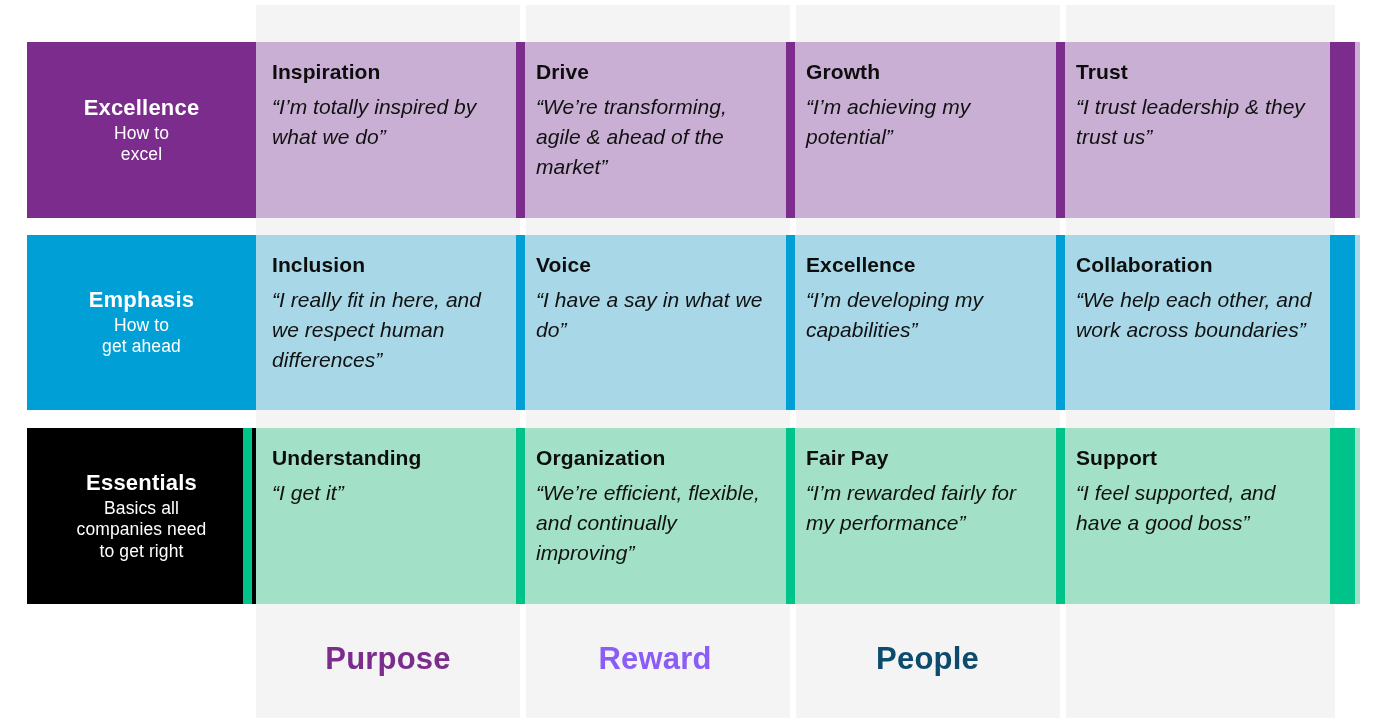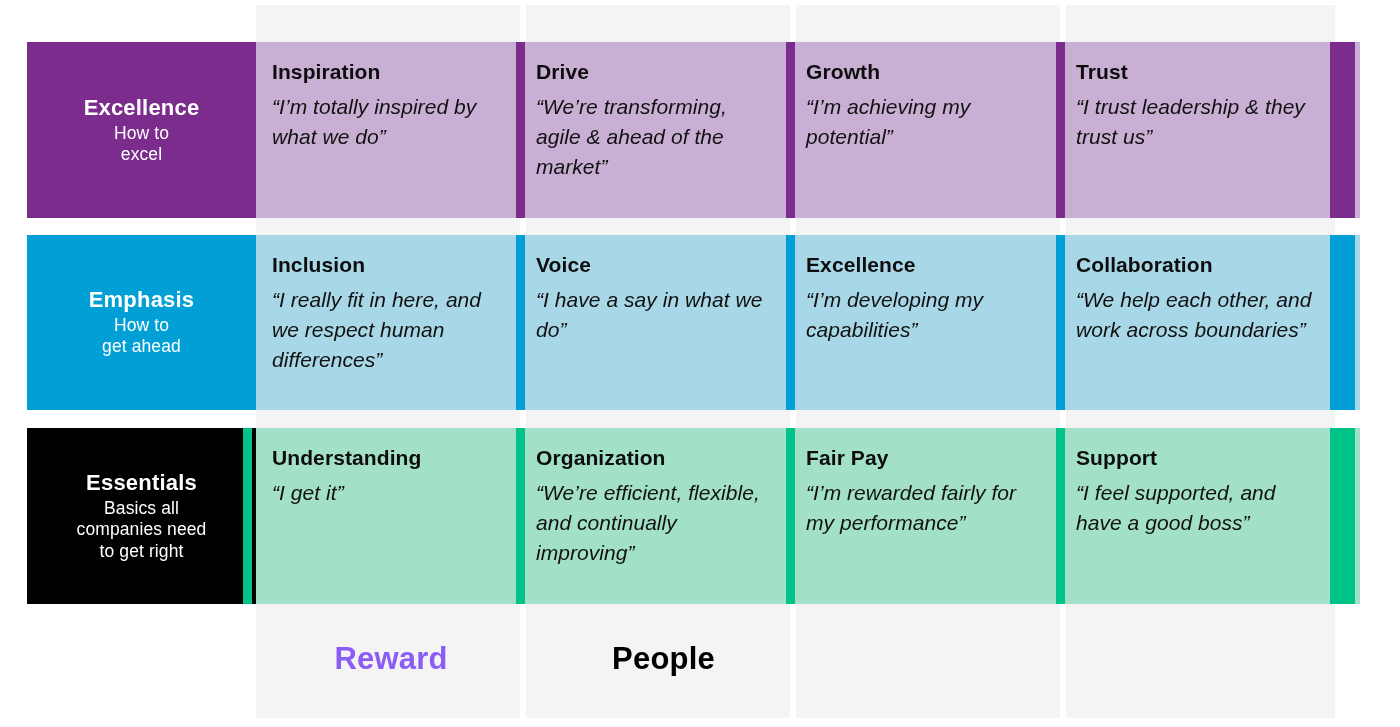--- a/index.html
+++ b/index.html
@@ -240,21 +240,24 @@
       <div class="cell w3">
         <span class="divider" style="background: rgb(0, 195, 137);"></span>
         <div class="cell-title">Support</div>
         <div class="cell-quote">“I feel supported, and have a good boss”</div>
       </div>
       <div class="end-cap" style="background: rgb(0, 195, 137);"></div>
     </div>
   </div>
 
   <div class="footer-labels">
+    <div class="footer-cell f0">
+      <span style="color: rgb(123, 44, 140);">Purpose</span>
+    </div>
     <div class="footer-cell f2">
       <span style="color: #8b5cf6;">Reward</span>
     </div>
     <div class="footer-cell f3">
-      <span style="color: #000000;">People</span>
+      <span style="color: #0c4a6e;">People</span>
     </div>
   </div>
 
 </div>
 
 </body></html>

